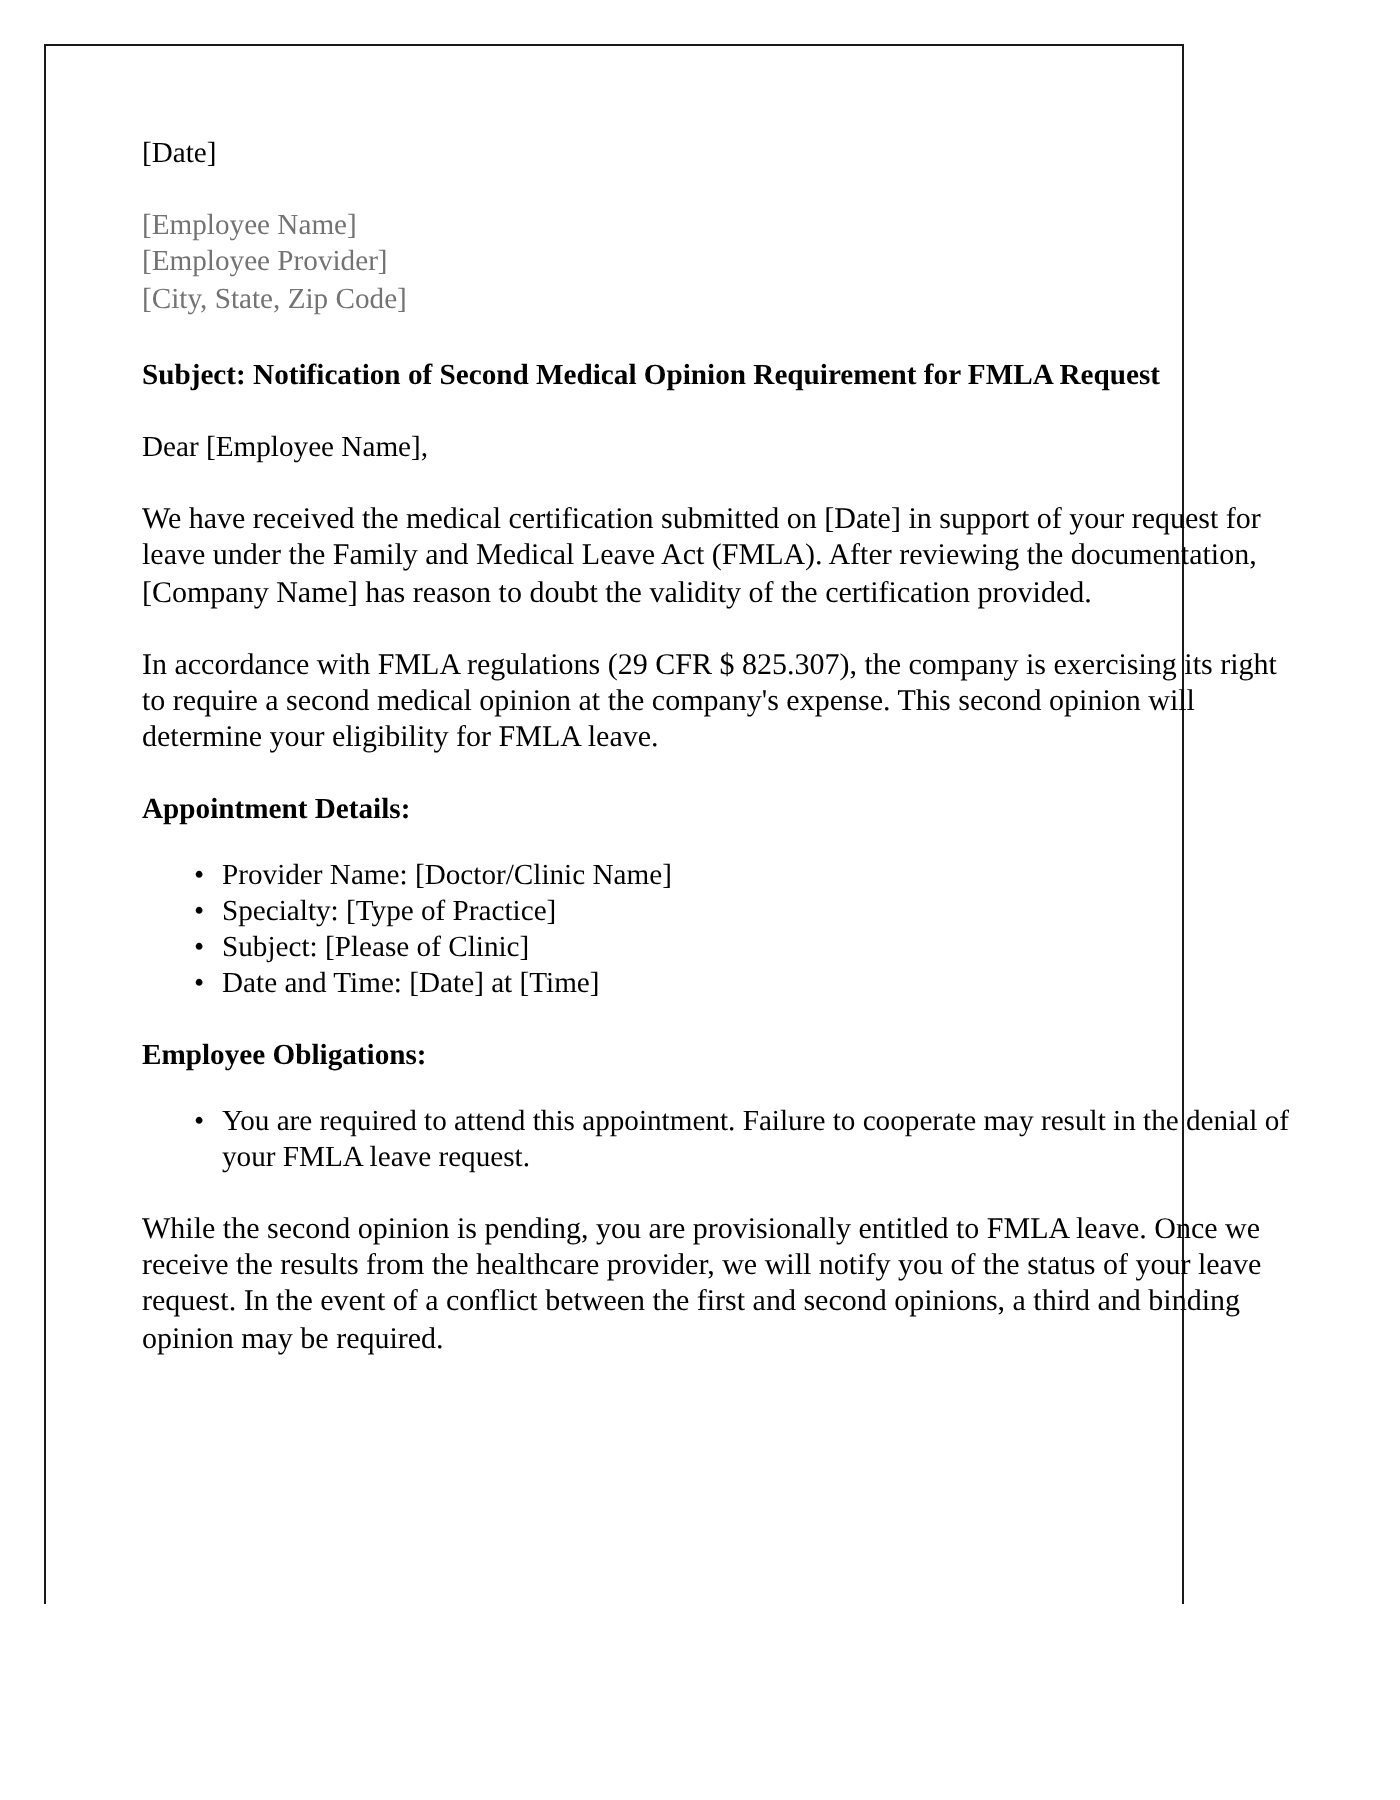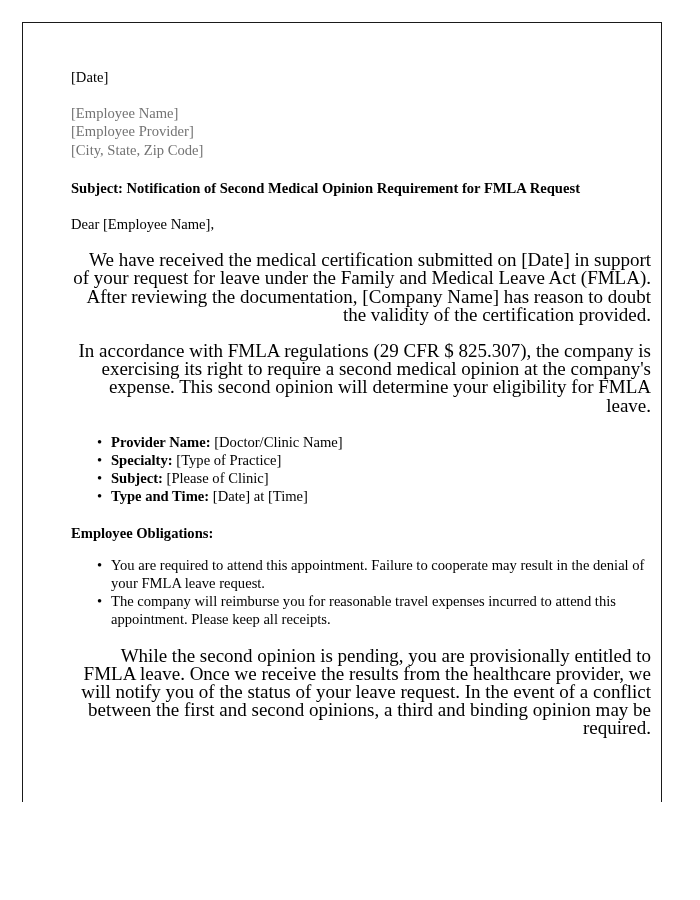--- a/index.html
+++ b/index.html
@@ -11,21 +11,21 @@
     width: 700px;
     height: 900px;
     font-family: "Liberation Serif", "DejaVu Serif", serif;
     color: #000000;
     overflow: hidden;
   }
   .page-frame {
     position: absolute;
     left: 22px;
     top: 22px;
-    width: 640px;
+    width: 570px;
     height: 780px;
     border-left: 1.4px solid #1a1a1a;
     border-right: 1.4px solid #1a1a1a;
     border-top: 1.4px solid #1a1a1a;
     border-bottom: none;
     box-sizing: border-box;
   }
   .doc-body {
     position: absolute;
     left: 48px;
@@ -55,24 +55,24 @@
     margin-bottom: 18px;
     white-space: nowrap;
     margin-top: 20px;
   }
   .salutation {
     font-size: 14.6px;
     line-height: 18.2px;
     margin-bottom: 18px;
   }
   p.para {
-    margin: 0 0 18px 0;
-    font-size: 19px;
+    margin: 0 11px 18px 0;
+    font-size: 15px;
     line-height: 18.2px;
-    text-align: right;
+    text-align: left;
   }
   h2.section-heading {
     margin: 0 0 14px 0;
     font-size: 14.6px;
     line-height: 18.2px;
     font-weight: bold;
   }
   ul.bullets {
     margin: 0 0 18px 0;
     padding: 0 0 0 40px;
@@ -87,21 +87,21 @@
   }
   ul.bullets li::before {
     content: "\2022";
     position: absolute;
     left: -14px;
     top: 0;
     font-size: 14.6px;
     line-height: 18.2px;
   }
   .bold-label {
-    font-weight: bold;
+    font-weight: normal;
   }
   .obligations-list li {
     margin-bottom: 0;
   }
 </style>
 </head>
 <body>
 
 <div class="page-frame">
   <div class="doc-body">
@@ -115,44 +115,44 @@
     </div>
 
     <div class="subject">Subject: Notification of Second Medical Opinion Requirement for FMLA Request</div>
 
     <div class="salutation">Dear [Employee Name],</div>
 
     <p class="para">We have received the medical certification submitted on [Date] in support of your request for leave under the Family and Medical Leave Act (FMLA). After reviewing the documentation, [Company Name] has reason to doubt the validity of the certification provided.</p>
 
     <p class="para">In accordance with FMLA regulations (29 CFR $ 825.307), the company is exercising its right to require a second medical opinion at the company's expense. This second opinion will determine your eligibility for FMLA leave.</p>
 
+    <h2 class="section-heading">Appointment Details:</h2>
 
     <ul class="bullets">
       <li>
         <span class="bold-label">Provider Name:</span>
         <span>[Doctor/Clinic Name]</span>
       </li>
       <li>
         <span class="bold-label">Specialty:</span>
         <span>[Type of Practice]</span>
       </li>
       <li>
         <span class="bold-label">Subject:</span>
         <span>[Please of Clinic]</span>
       </li>
       <li>
-        <span class="bold-label">Type and Time:</span>
+        <span class="bold-label">Date and Time:</span>
         <span>[Date] at [Time]</span>
       </li>
     </ul>
 
 
     <h2 class="section-heading">Employee Obligations:</h2>
 
     <ul class="bullets obligations-list">
       <li>You are required to attend this appointment. Failure to cooperate may result in the denial of your FMLA leave request.</li>
-      <li>The company will reimburse you for reasonable travel expenses incurred to attend this appointment. Please keep all receipts.</li>
     </ul>
 
     <p class="para">While the second opinion is pending, you are provisionally entitled to FMLA leave. Once we receive the results from the healthcare provider, we will notify you of the status of your leave request. In the event of a conflict between the first and second opinions, a third and binding opinion may be required.</p>
 
   </div>
 </div>
 
 </body></html>

